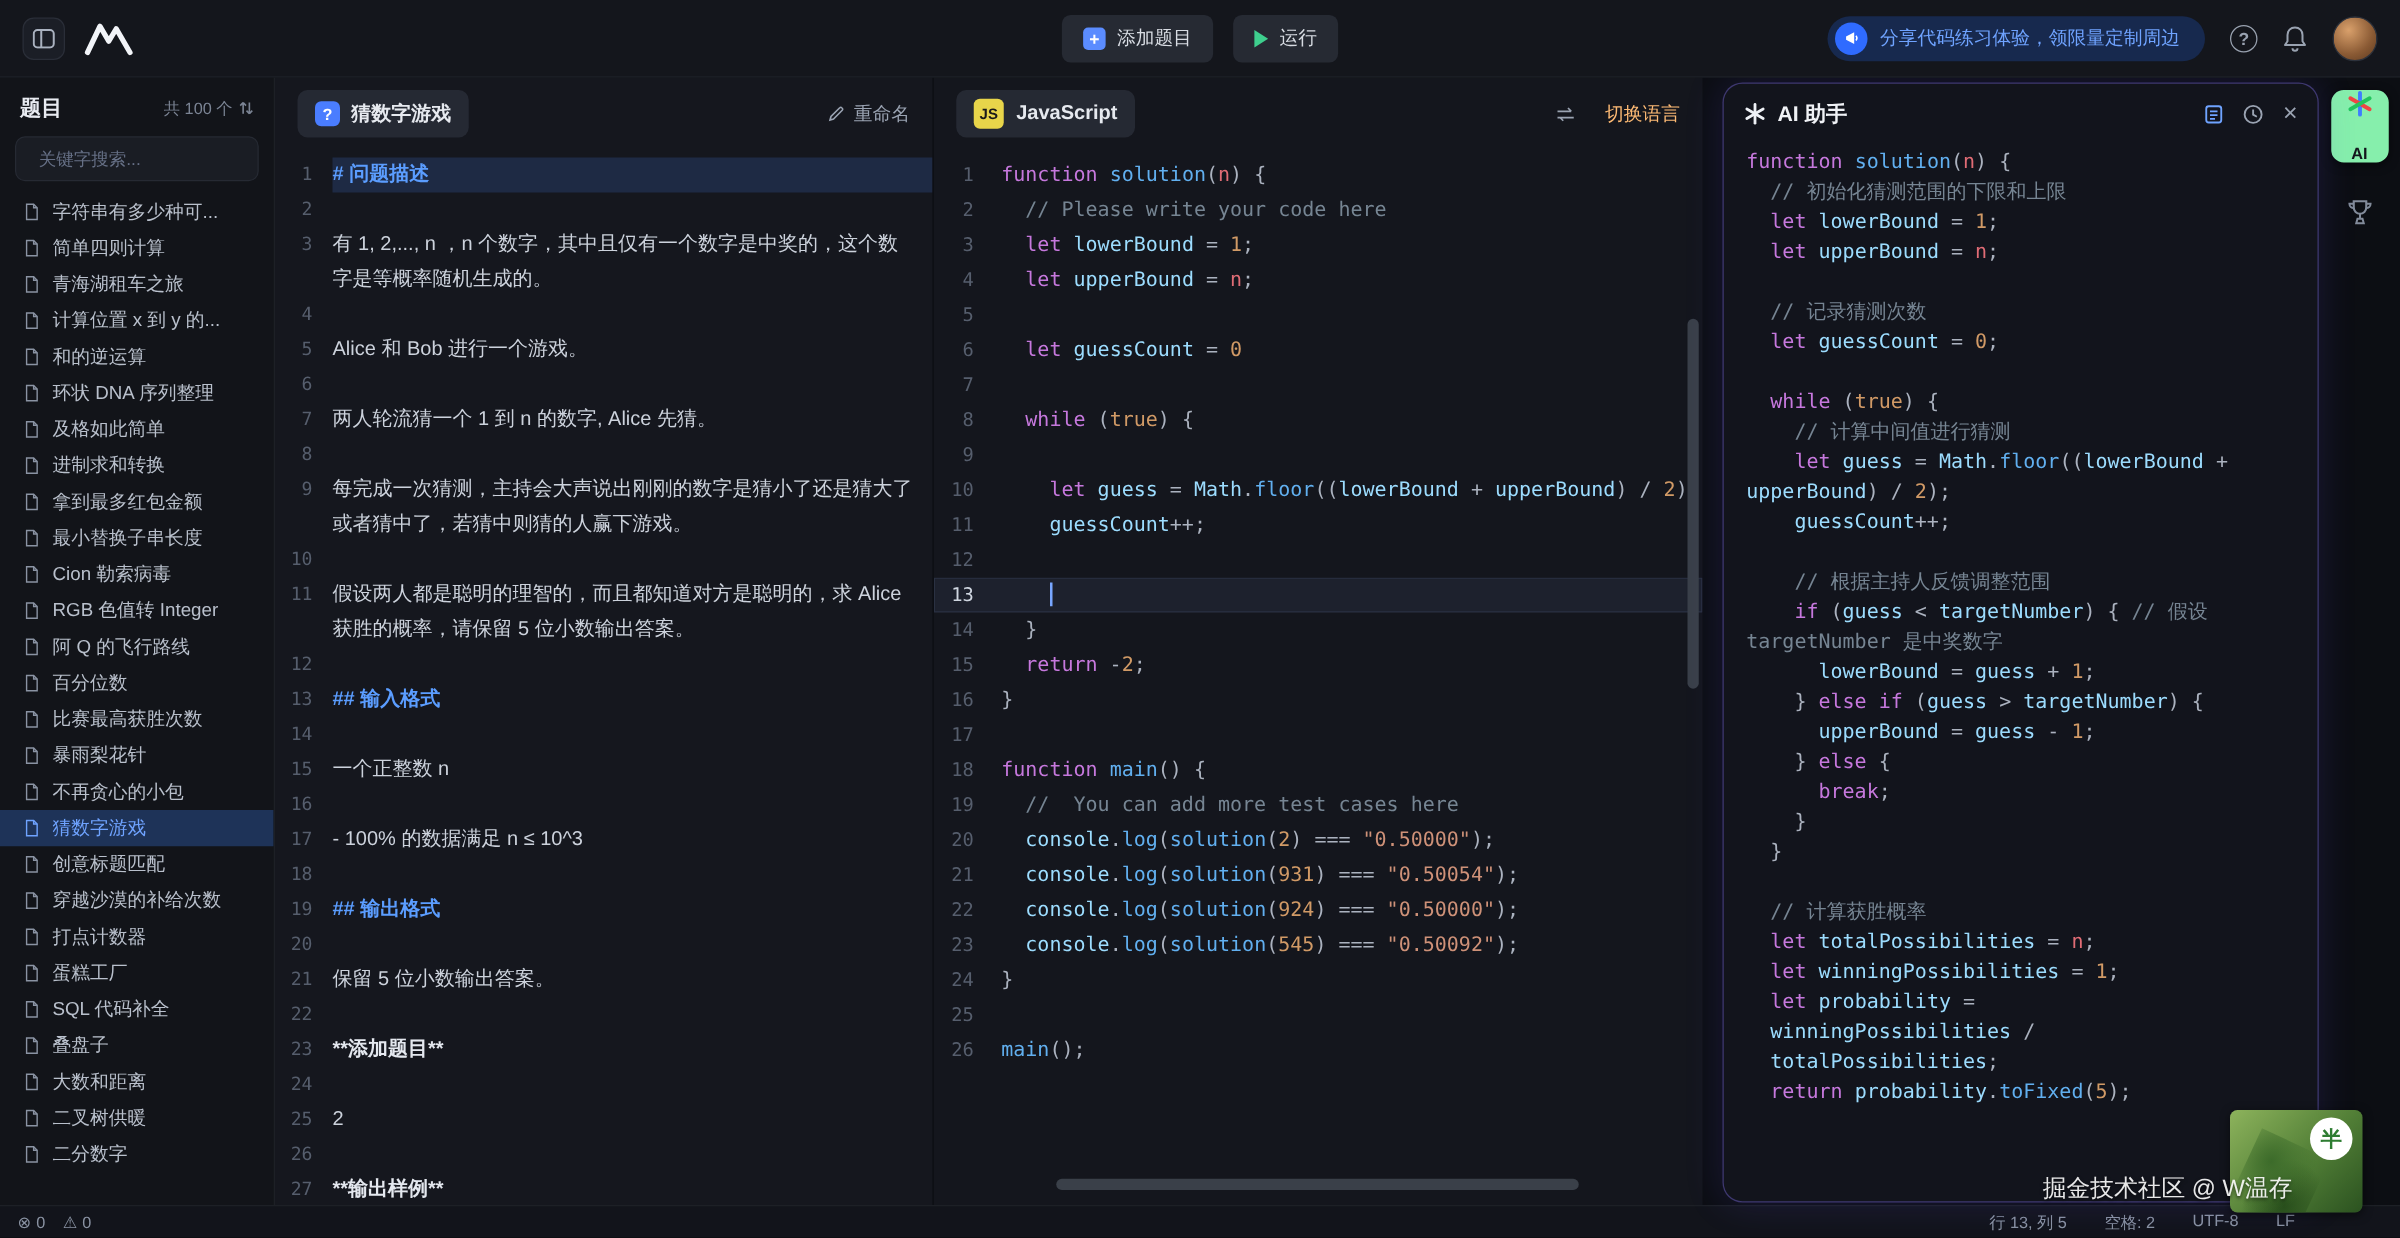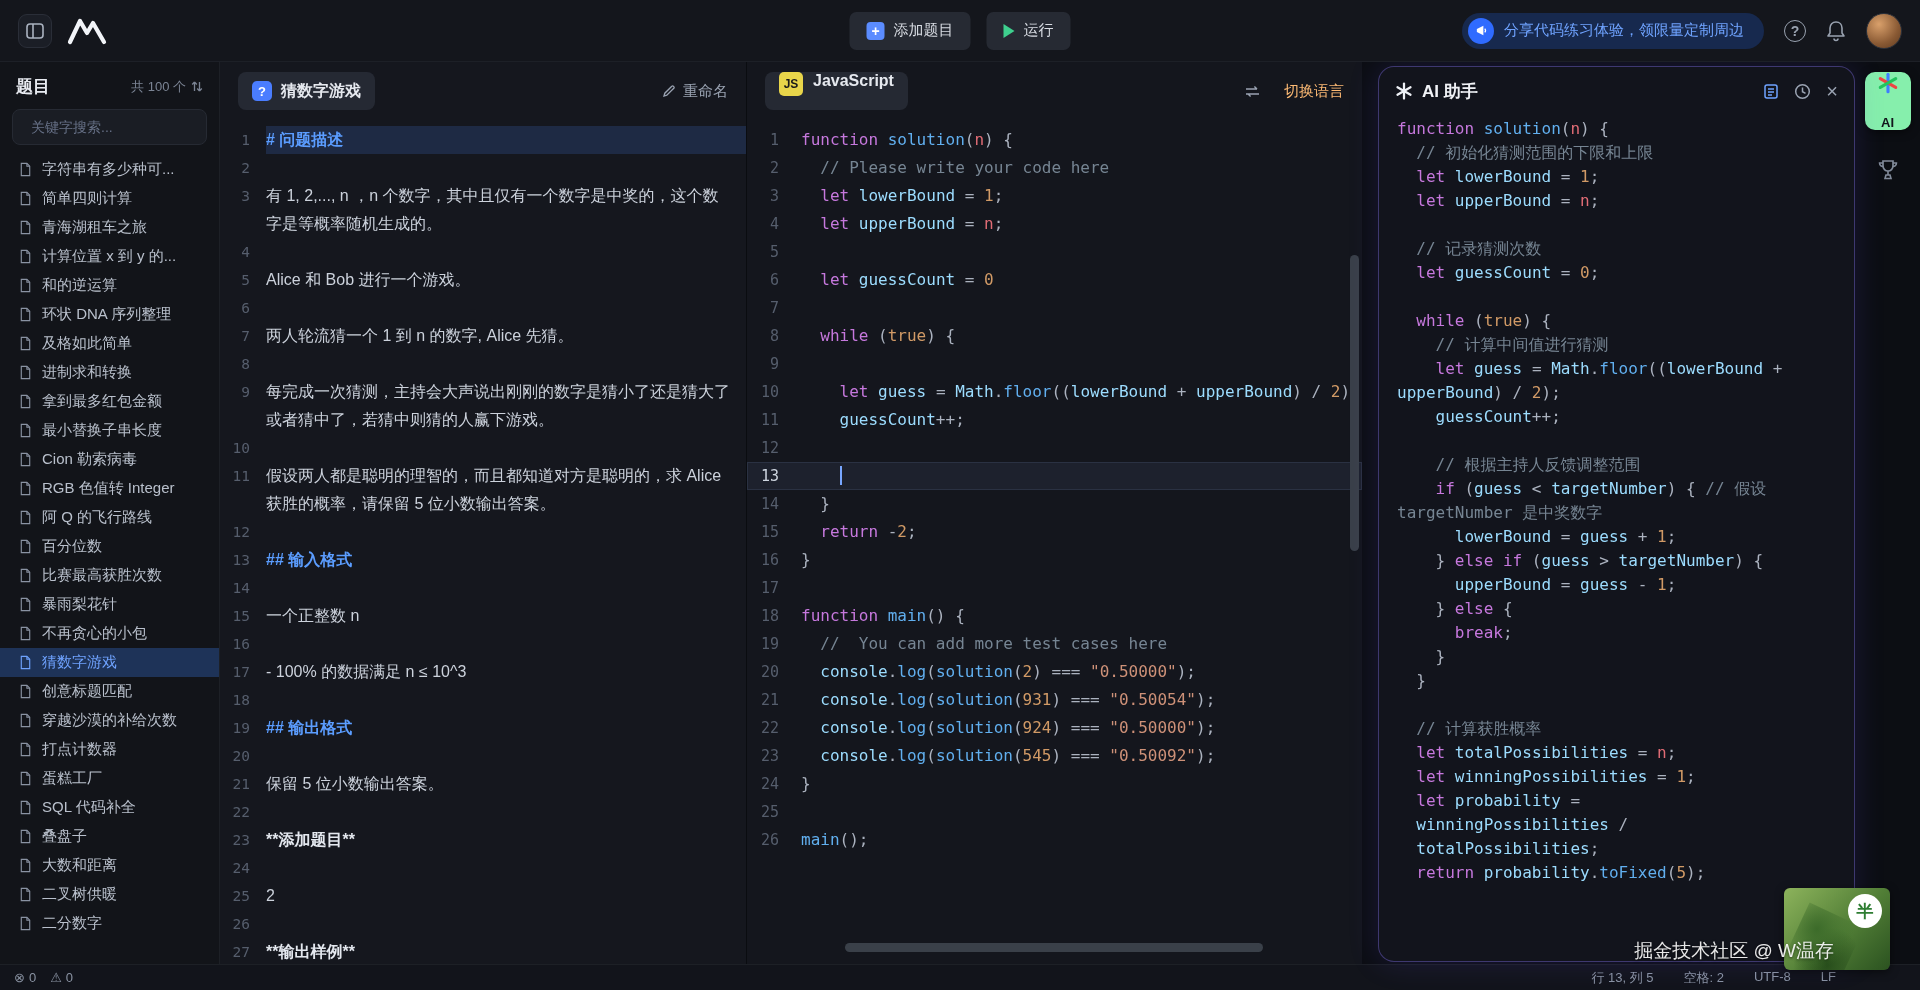--- a/index.html
+++ b/index.html
@@ -46,21 +46,21 @@
   .p-row{display:flex;line-height:28px}
   .gut{width:46px;flex:none;text-align:right;padding-right:16px;color:#565e6d;font-family:"DejaVu Sans Mono",monospace;font-size:14.5px}
   .p-text{flex:1;padding-right:12px;white-space:pre-wrap;overflow-wrap:anywhere;color:#ccd2dc;font-size:16px;min-height:28px}
   .p-text.h1,.p-text.h2{color:#5b9dff;font-weight:bold}
   .p-text.hl{background:#1e2a44}
   .p-text.b{font-weight:bold;color:#e4e8ef}
 
   
   .editor{position:absolute;top:62px;left:747px;width:615px;bottom:26px;background:#14161d;display:flex;flex-direction:column;z-index:5}
   .ehead{height:58px;display:flex;align-items:center;padding:0 18px;flex:none}
-  .etab{display:flex;gap:10px;height:38px;padding:0 14px;background:#252933;border-radius:8px;font-size:16px;font-weight:bold;color:#e6e9ef;cursor:pointer}
+  .etab{display:flex;align-items:center;gap:10px;height:38px;padding:0 14px;background:#252933;border-radius:8px;font-size:16px;font-weight:bold;color:#e6e9ef;cursor:pointer}
   .jsbadge{width:24px;height:24px;border-radius:5px;background:#e8d54a;color:#1a1a1a;font-size:12px;font-weight:bold;display:flex;align-items:center;justify-content:center}
   .switch{margin-left:auto;display:flex;align-items:center;gap:24px;color:#fdba74;font-size:15px;cursor:pointer}
   .ebody{flex:1;overflow:hidden;padding-top:6px;font-family:"DejaVu Sans Mono",monospace;font-size:16px;position:relative}
   .e-row{display:flex;height:28px;line-height:28px}
   .e-row.act{background:rgba(118,139,184,.10);box-shadow:inset 0 0 0 1px rgba(130,150,200,.14)}
   .egut{width:54px;flex:none;text-align:right;padding-right:22px;color:#565e6d;font-size:15px}
   .e-row.act .egut{color:#cfd6e0}
   .e-code{flex:1;white-space:pre;overflow:hidden;color:#abb2bf}
   .caret{display:inline-block;width:2px;height:19px;background:#78a6ff;vertical-align:-4px}
   .vscroll{position:absolute;right:3px;top:193px;width:9px;height:296px;background:#3a4049;border-radius:5px;cursor:pointer}

